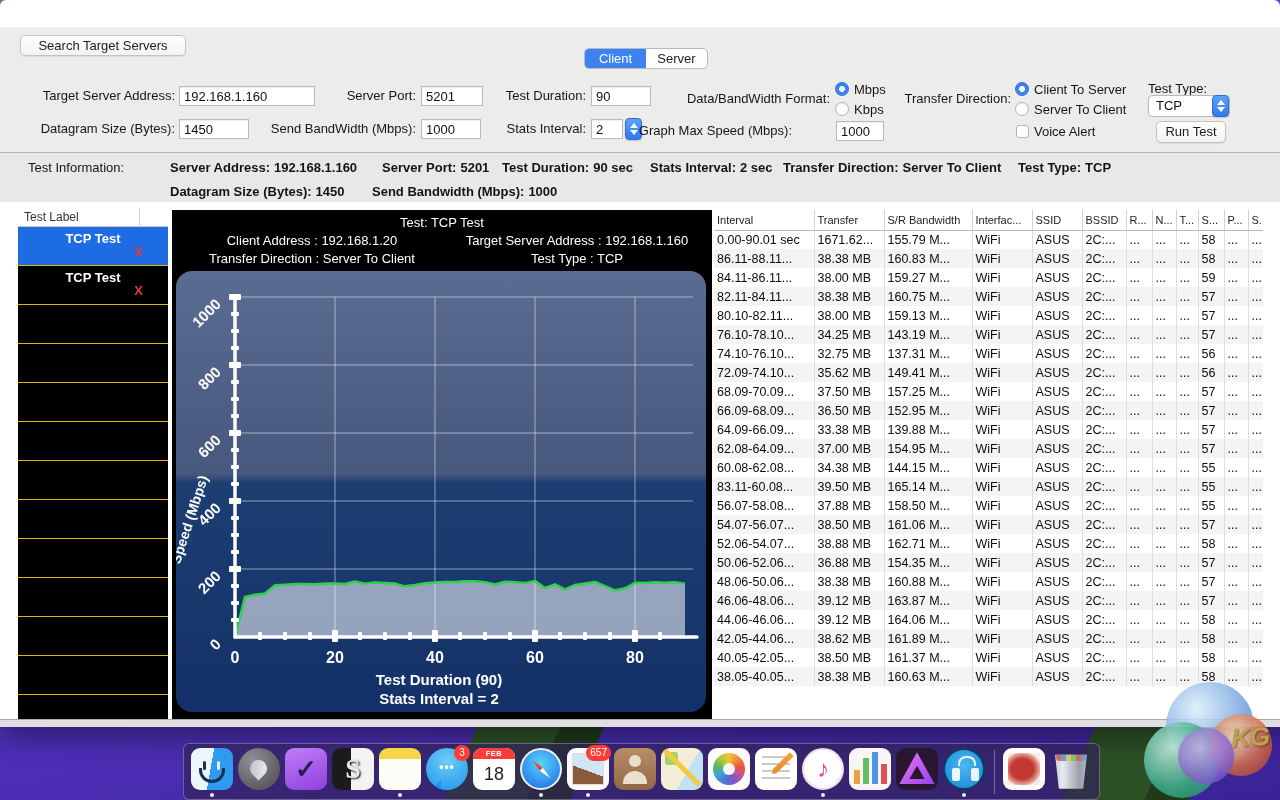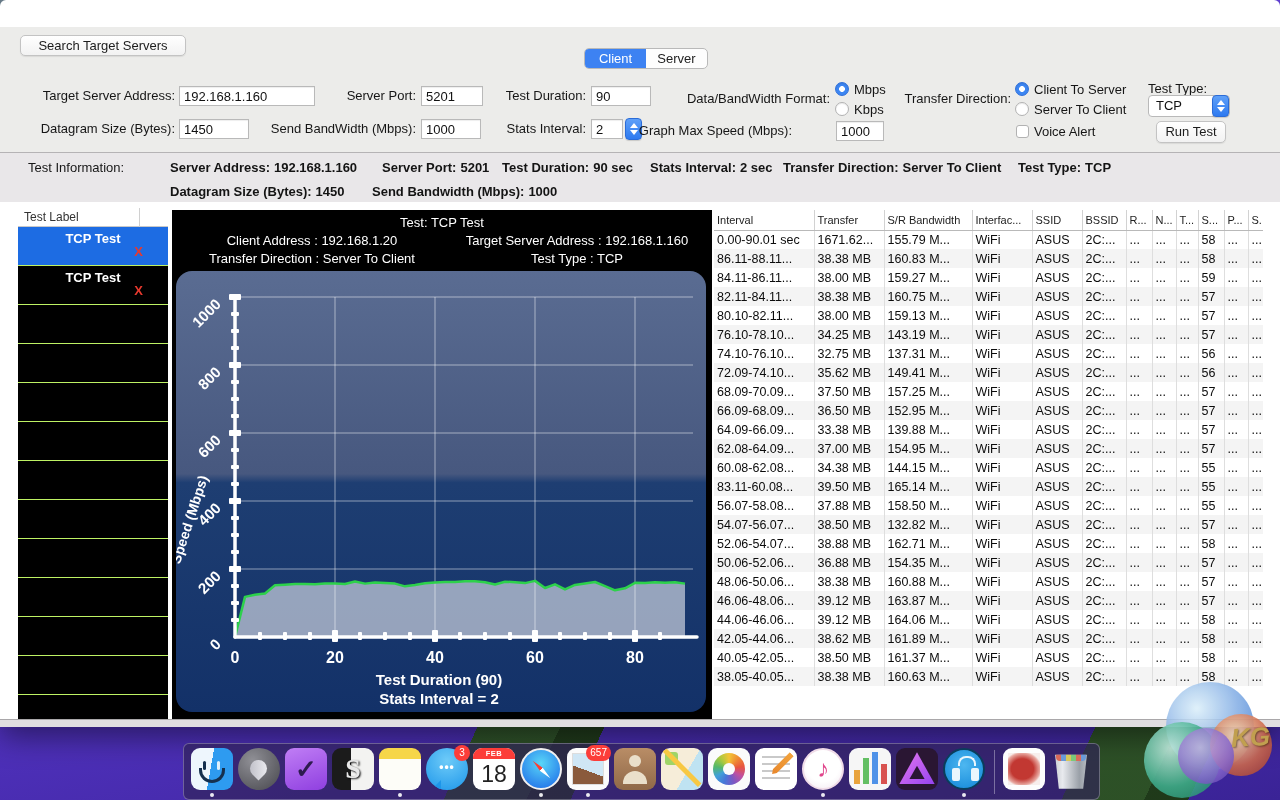--- a/index.html
+++ b/index.html
@@ -41,21 +41,21 @@
   .ti-label{position:absolute;left:28px;top:7px;font-size:13px;color:#161616}
   .ti-item{position:absolute;font-size:13px;font-weight:bold;color:#141414;white-space:nowrap}
   .ti-item .v{margin-left:4px}
   .r1{top:7px}.r2{top:31px}
   .ti1-0{left:170px}.ti1-1{left:382px}.ti1-2{left:502px}.ti1-3{left:650px}.ti1-4{left:783px}.ti1-5{left:1018px}
   .ti2-0{left:170px}.ti2-1{left:372px}
   
   .content{position:absolute;left:0;top:202px;width:1280px;height:517px;background:#fff}
   .win-bottom{position:absolute;left:0;top:719px;width:1280px;height:8px;background:#e0dee0;border-top:1px solid #a9a7a9}
   
-  .sidebar{position:absolute;left:18px;top:6px;width:150px;height:511px;background:#bef264;overflow:hidden}
+  .sidebar{position:absolute;left:18px;top:6px;width:150px;height:511px;background:#eab308;overflow:hidden}
   .side-head{position:relative;height:19px;border-bottom:1px solid #c8c8c8;font-size:12px;color:#333;line-height:19px;padding-left:6px;background:#fff}
   .side-h-div{position:absolute;left:121px;top:0;width:1px;height:19px;background:#d0d0d0}
   .side-row{position:relative;height:38px;margin-bottom:1px;background:#000}
   .side-row.sel{background:#1d6ce3}
   .side-label{display:block;text-align:center;padding-top:4px;color:#fff;font-size:13px;font-weight:bold}
   .side-x{position:absolute;right:25px;top:17px;color:#e8392e;font-size:13px;font-weight:bold}
   
   .chartarea{position:absolute;left:172px;top:8px;width:540px;height:509px;background:#000}
   .ch-txt{position:absolute;color:#fff;font-size:13px;text-align:center;white-space:nowrap}
   .ch-title{left:0;width:540px;top:5px}
@@ -87,21 +87,21 @@
   .i-omnifocus{background:linear-gradient(160deg,#c07ef5,#8f3fe0)}
   .i-omnifocus .glyph{color:#2d1b4e;font-size:26px;font-weight:bold}
   .i-scrivener{background:linear-gradient(90deg,#1b1b1b 0 45%,#f3f3f1 45%)}
   .i-scrivener .glyph{color:#e8e8e8;font-family:"Liberation Serif",serif;font-size:28px;font-weight:bold;text-shadow:1px 1px 2px #000}
   .i-notes{background:linear-gradient(180deg,#f6d649 0 11px,#fdfdf8 11px)}
   .i-messages{border-radius:50%;background:radial-gradient(circle at 50% 30%,#6ecbf8,#1d96ea)}
   .i-messages .glyph{color:#fff;font-size:12px;font-weight:bold;letter-spacing:1px;padding-bottom:5px}
   .i-messages::after{content:"";position:absolute;left:5px;bottom:0;width:10px;height:10px;background:#1d96ea;clip-path:polygon(0 100%,100% 0,100% 100%)}
   .i-calendar{background:#fff}
   .cal-m{position:absolute;top:0;left:0;right:0;height:11px;background:#fc3d39;color:#fff;font-size:7.5px;font-weight:bold;text-align:center;line-height:11px;letter-spacing:.5px}
-  .cal-d{position:absolute;top:11px;left:0;right:0;bottom:0;font-size:23px;color:#222;text-align:center;line-height:30px}
+  .cal-d{position:absolute;top:11px;left:0;right:0;bottom:0;font-size:18px;color:#222;text-align:center;line-height:30px}
   .i-safari{border-radius:50%;background:radial-gradient(circle at 50% 35%,#59d6f7,#1b66e8);border:2px solid #f0f0f0}
   .i-safari::after{content:"";position:absolute;top:7px;left:17px;width:5px;height:25px;background:linear-gradient(180deg,#ff3b30 0 50%,#fff 50%);clip-path:polygon(50% 0,90% 50%,50% 100%,10% 50%);transform:rotate(-45deg)}
   .i-mail{background:#fbfbfb}
   .i-mail::after{content:"";position:absolute;inset:5px;background:linear-gradient(200deg,#cfe6f5 0 55%,#8a5a3c 55%);border:1px solid #ddd}
   .i-contacts{background:linear-gradient(180deg,#b98d66,#8f6848)}
   .i-contacts::before{content:"";position:absolute;top:7px;left:15px;width:12px;height:12px;border-radius:50%;background:#eadfca}
   .i-contacts::after{content:"";position:absolute;bottom:6px;left:9px;width:24px;height:13px;border-radius:12px 12px 0 0;background:#eadfca}
   .i-maps{background:linear-gradient(120deg,#f6edd9 0 60%,#bfe3f2 60%)}
   .i-maps::before{content:"";position:absolute;top:4px;left:4px;width:13px;height:13px;border-radius:3px;background:#9fd468}
   .i-maps::after{content:"";position:absolute;top:17px;left:-4px;width:50px;height:5px;background:#f7c843;transform:rotate(45deg)}
@@ -559,21 +559,21 @@
                 <td>...</td>
                 <td>...</td>
                 <td>...</td>
                 <td>55</td>
                 <td>...</td>
                 <td>...</td>
               </tr>
               <tr>
                 <td>54.07-56.07...</td>
                 <td>38.50 MB</td>
-                <td>132.82 M...</td>
+                <td>161.06 M...</td>
                 <td>WiFi</td>
                 <td>ASUS</td>
                 <td>2C:...</td>
                 <td>...</td>
                 <td>...</td>
                 <td>...</td>
                 <td>57</td>
                 <td>...</td>
                 <td>...</td>
               </tr>

